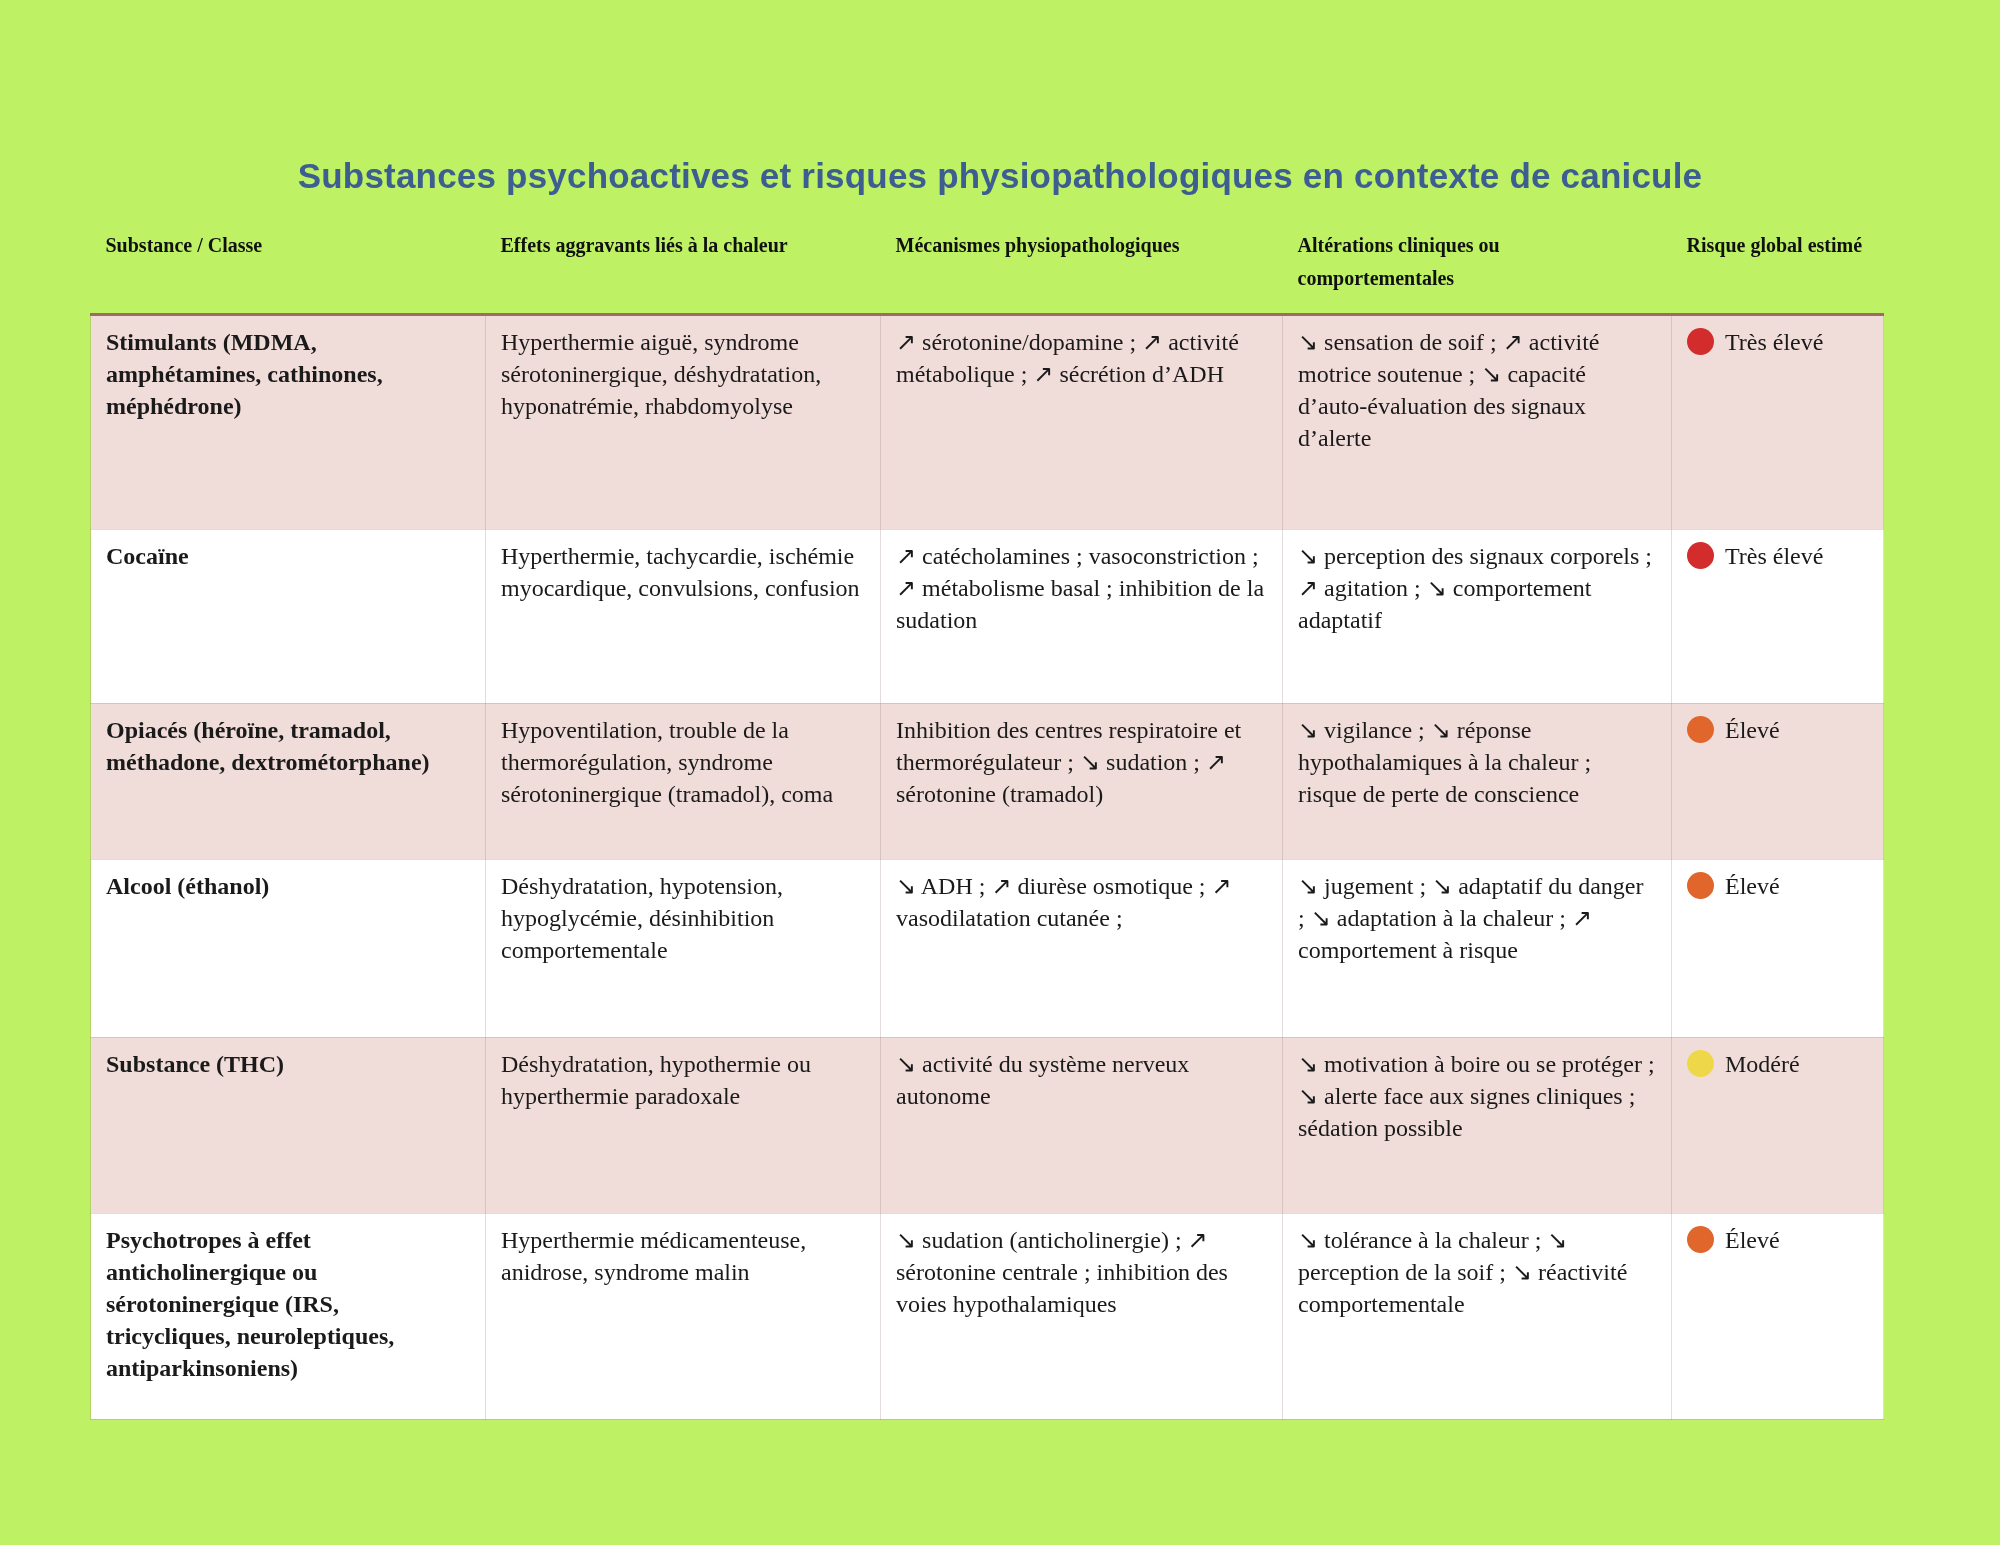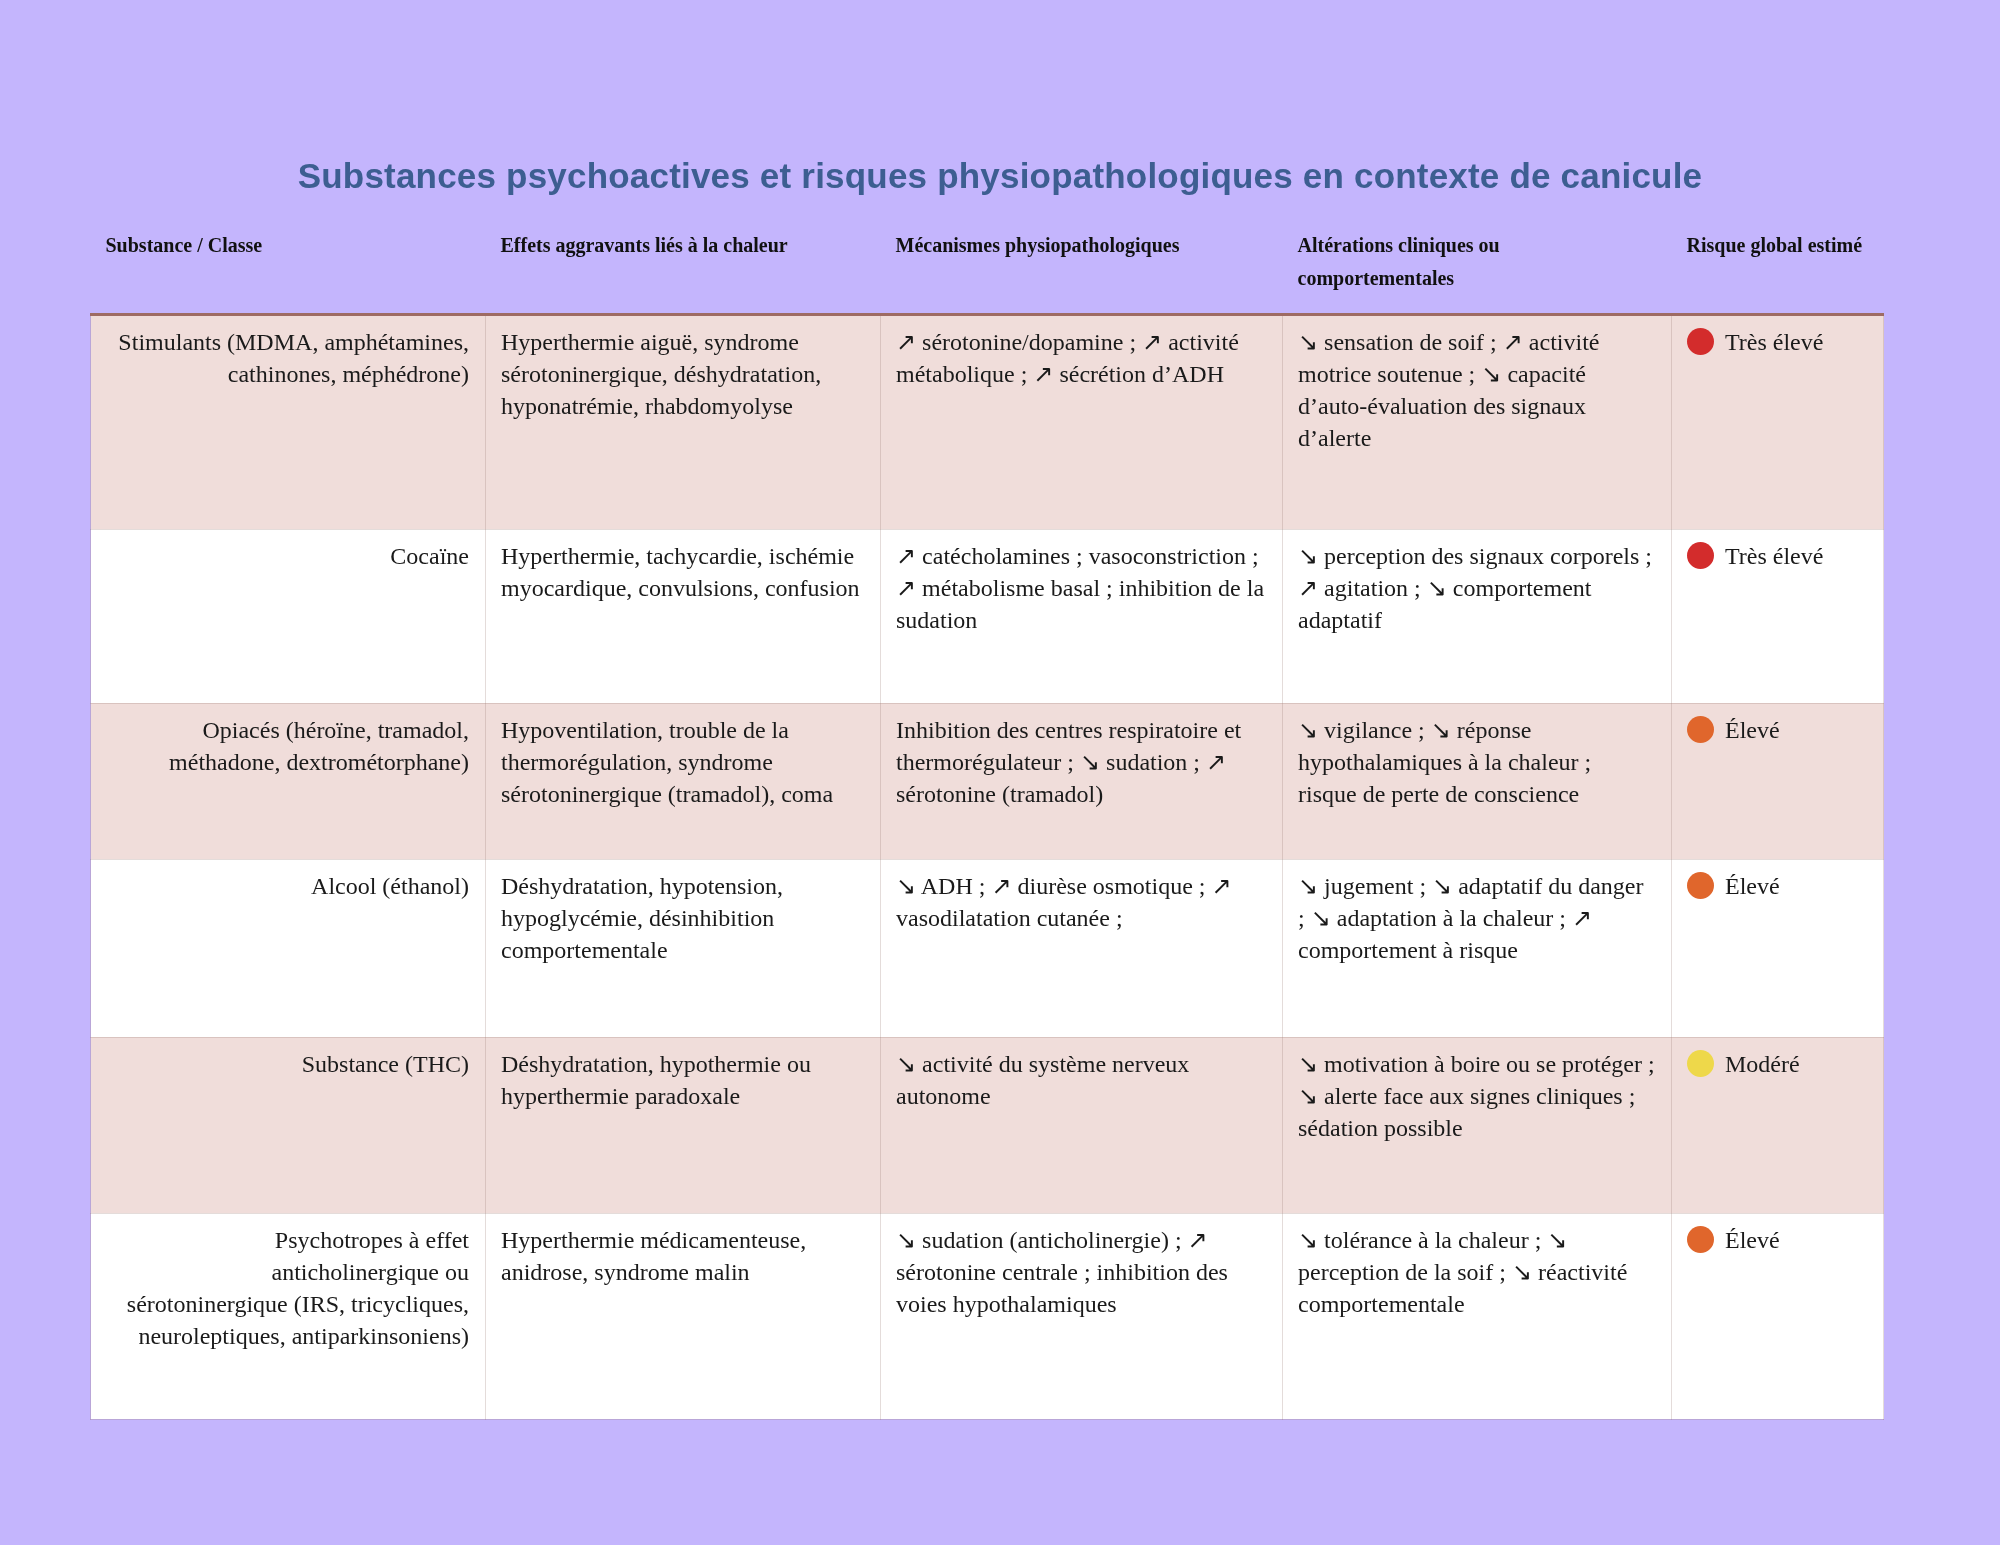--- a/index.html
+++ b/index.html
@@ -1,20 +1,20 @@
 <!DOCTYPE html>
 <html lang="fr"><head>
 <meta charset="utf-8">
 <style>
   html, body { margin: 0; padding: 0; background: #ffffff; }
   #page {
     position: relative;
     width: 2000px;
     height: 1545px;
-    background: #c4b5fd;
+    background: #bef264;
     overflow: hidden;
     font-family: "Liberation Serif", serif;
     color: #1a1a1a;
   }
   #title {
     position: absolute;
     top: 156px;
     left: 0;
     width: 2000px;
     text-align: center;
@@ -53,21 +53,21 @@
   }
   tbody tr:first-child td { border-top: 3px solid #9e6b63; }
   tbody tr:nth-child(odd) td { background: #f0ddda; }
   tbody tr:nth-child(even) td { background: #ffffff; }
   tbody tr:nth-child(1) { height: 215px; }
   tbody tr:nth-child(2) { height: 174px; padding-left: 16px; }
   tbody tr:nth-child(3) { height: 156px; }
   tbody tr:nth-child(4) { height: 178px; }
   tbody tr:nth-child(5) { height: 176px; }
   tbody tr:nth-child(6) { height: 206px; padding-left: 28px; }
-  td.c-sub { font-weight: 400; text-align: right; }
+  td.c-sub { font-weight: 700; }
   td.c-risk { white-space: nowrap; }
   .dot {
     display: inline-block;
     width: 27px;
     height: 27px;
     border-radius: 50%;
     margin-right: 11px;
     vertical-align: -5px;
   }
 </style>

